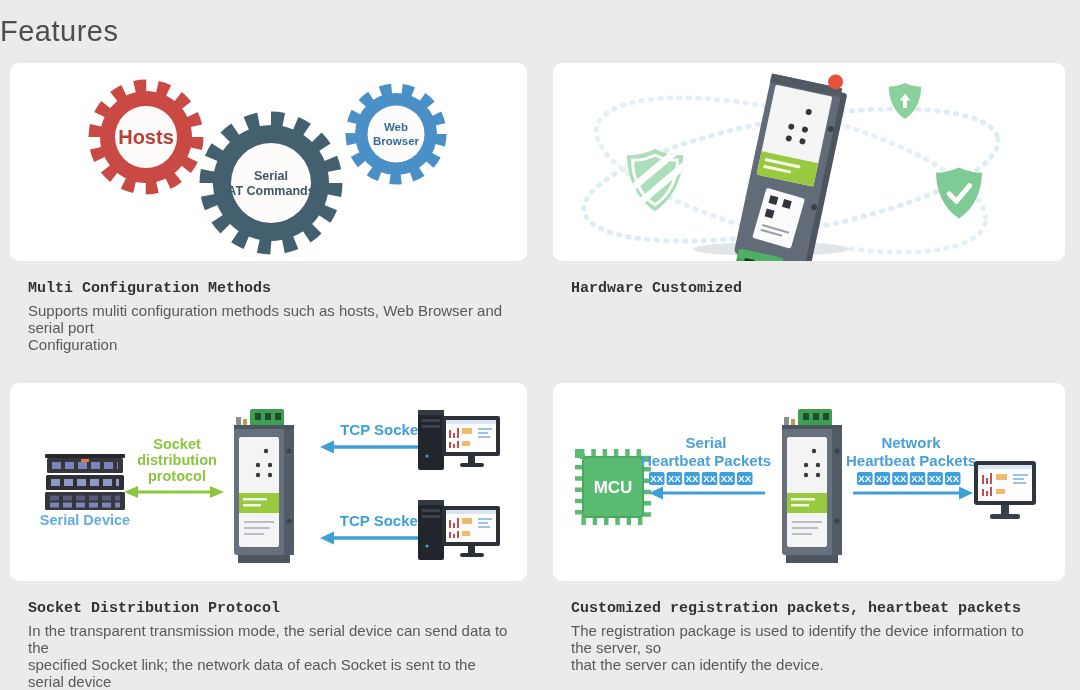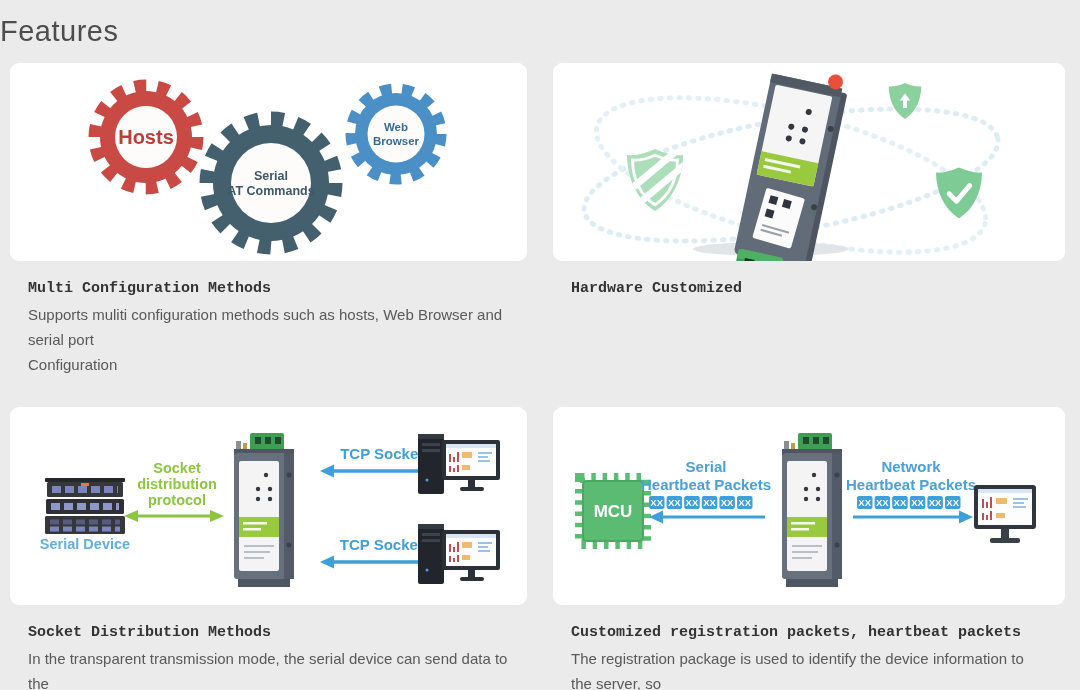--- a/index.html
+++ b/index.html
@@ -20,21 +20,21 @@
     padding:0 10px;margin-top:15px;
   }
   .card{
     height:198px;background:#ffffff;border-radius:9px;overflow:hidden;
   }
   .card svg{display:block;}
   .feature h3{
     margin:19px 18px 4px;font-size:15px;line-height:18px;color:#333333;font-weight:bold;font-family:Liberation Mono, monospace;
   }
   .feature p{
-    margin:0 18px;font-size:15px;line-height:25px;color:#595959;white-space:pre-line;
+    margin:0 18px;font-size:15px;line-height:17px;color:#595959;white-space:pre-line;
   }
   svg text{font-family:"Liberation Sans", sans-serif;}
 </style>
 </head>
 <body>
 
 <h1 class="page-title">Features</h1>
 
 <div class="grid">
 
@@ -256,21 +256,21 @@
             <rect x="24" y="-4" width="12" height="2" fill="#9cc3e5"></rect>
           <rect x="-5" y="2" width="2" height="6" fill="#c0504d"></rect>
             <rect x="-1" y="4" width="2" height="4" fill="#c0504d"></rect>
             <rect x="3" y="1" width="2" height="7" fill="#c0504d"></rect>
           <rect x="8" y="1" width="8" height="5" fill="#e8a33d" opacity="0.75"></rect>
           <rect x="14" y="16" width="7" height="7" fill="#2c3138"></rect>
           <rect x="6" y="23" width="24" height="4" rx="2" fill="#2c3138"></rect>
         </g>
       </svg>
     </div>
-    <h3>Socket Distribution Methods</h3>
+    <h3>Socket Distribution Protocol</h3>
     <p>In the transparent transmission mode, the serial device can send data to the
 specified Socket link; the network data of each Socket is sent to the serial device
 through the serial port.</p>
   </section>
 
   <section class="feature">
     <div class="card">
       <svg width="512" height="197" viewBox="0 0 512 197">
 
         <g transform="translate(60,104)">

